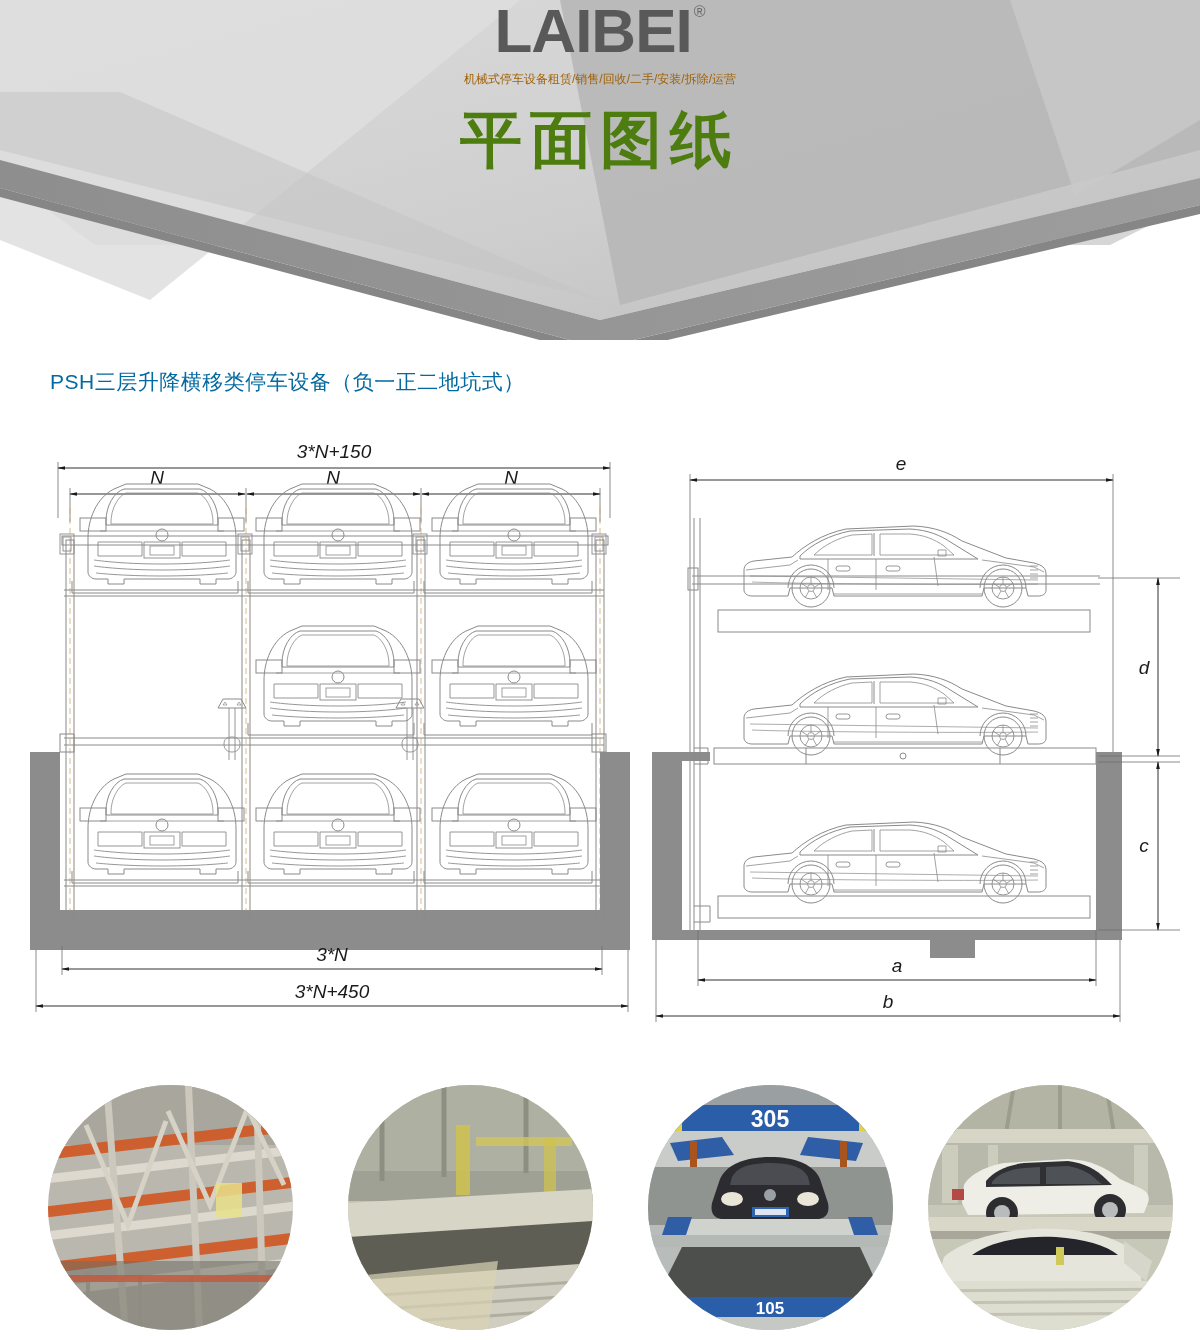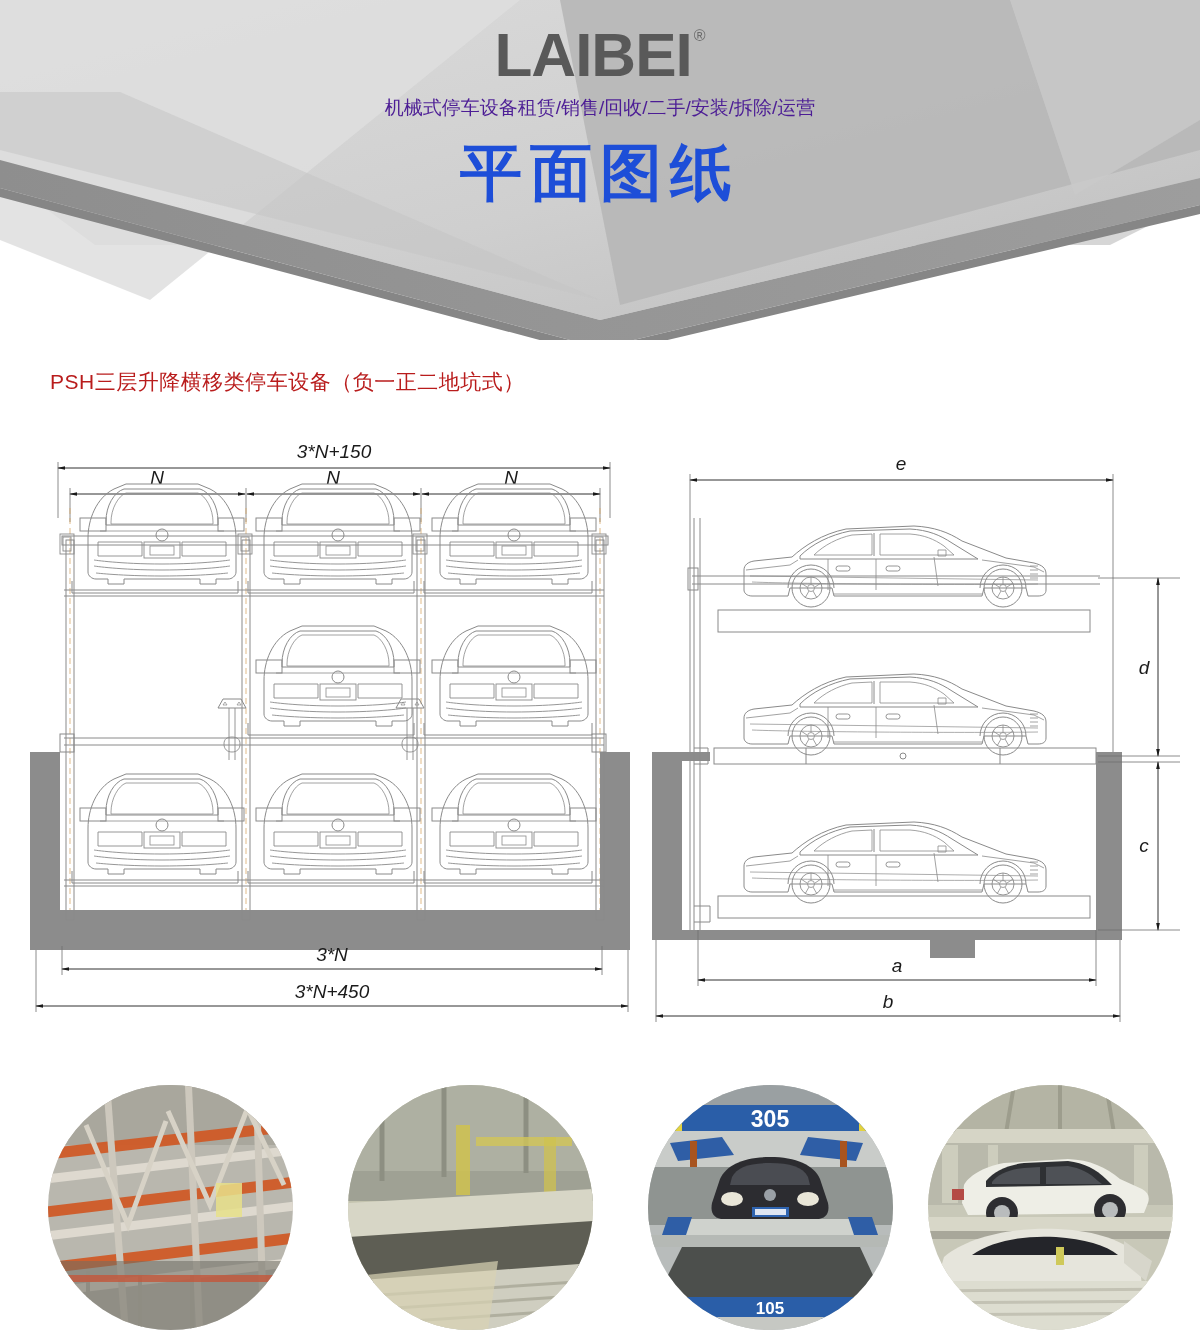--- a/index.html
+++ b/index.html
@@ -13,49 +13,48 @@
 
   
   .header {
     position:absolute; left:0; top:0; width:1200px; height:340px;
     overflow:hidden;
   }
   .header svg { position:absolute; left:0; top:0; }
   .header-text {
     position:absolute; left:0; top:0; width:1200px; height:340px;
     display:flex; flex-direction:column; align-items:center;
-    padding-top:24px;
   }
   .logo-row {
     display:flex; align-items:flex-start; justify-content:center;
     line-height:1;
   }
   .logo-main {
     font-size:62px; font-weight:bold; color:#595959;
     letter-spacing:-1px; font-family:"Liberation Sans", sans-serif;
   }
   .logo-cn {
     font-size:62px; font-weight:bold; color:#595959;
     letter-spacing:0px; margin-left:2px;
   }
   .logo-reg {
     font-size:16px; color:#6b6b6b; margin-top:4px; margin-left:2px;
   }
   .logo-sub {
-    font-size:19px; color:#4c1d95; margin-top:9px; letter-spacing:0px;
+    font-size:12px; color:#a16207; margin-top:9px; letter-spacing:0px;
   }
   .logo-title {
-    font-size:62px; font-weight:bold; color:#1d4ed8;
+    font-size:62px; font-weight:bold; color:#4d7c0f;
     margin-top:10px; letter-spacing:8px;
   }
 
   
   .caption {
     position:absolute; left:50px; top:368px;
-    font-size:21px; color:#b91c1c; letter-spacing:0.5px;
+    font-size:21px; color:#0369a1; letter-spacing:0.5px;
   }
 
   
   .drawing {
     position:absolute; left:0; top:418px; width:1200px; height:610px;font-style:italic;
   }
   .drawing svg { display:block; }
 
   .dimtext {
     font-family:"Liberation Sans", sans-serif;

